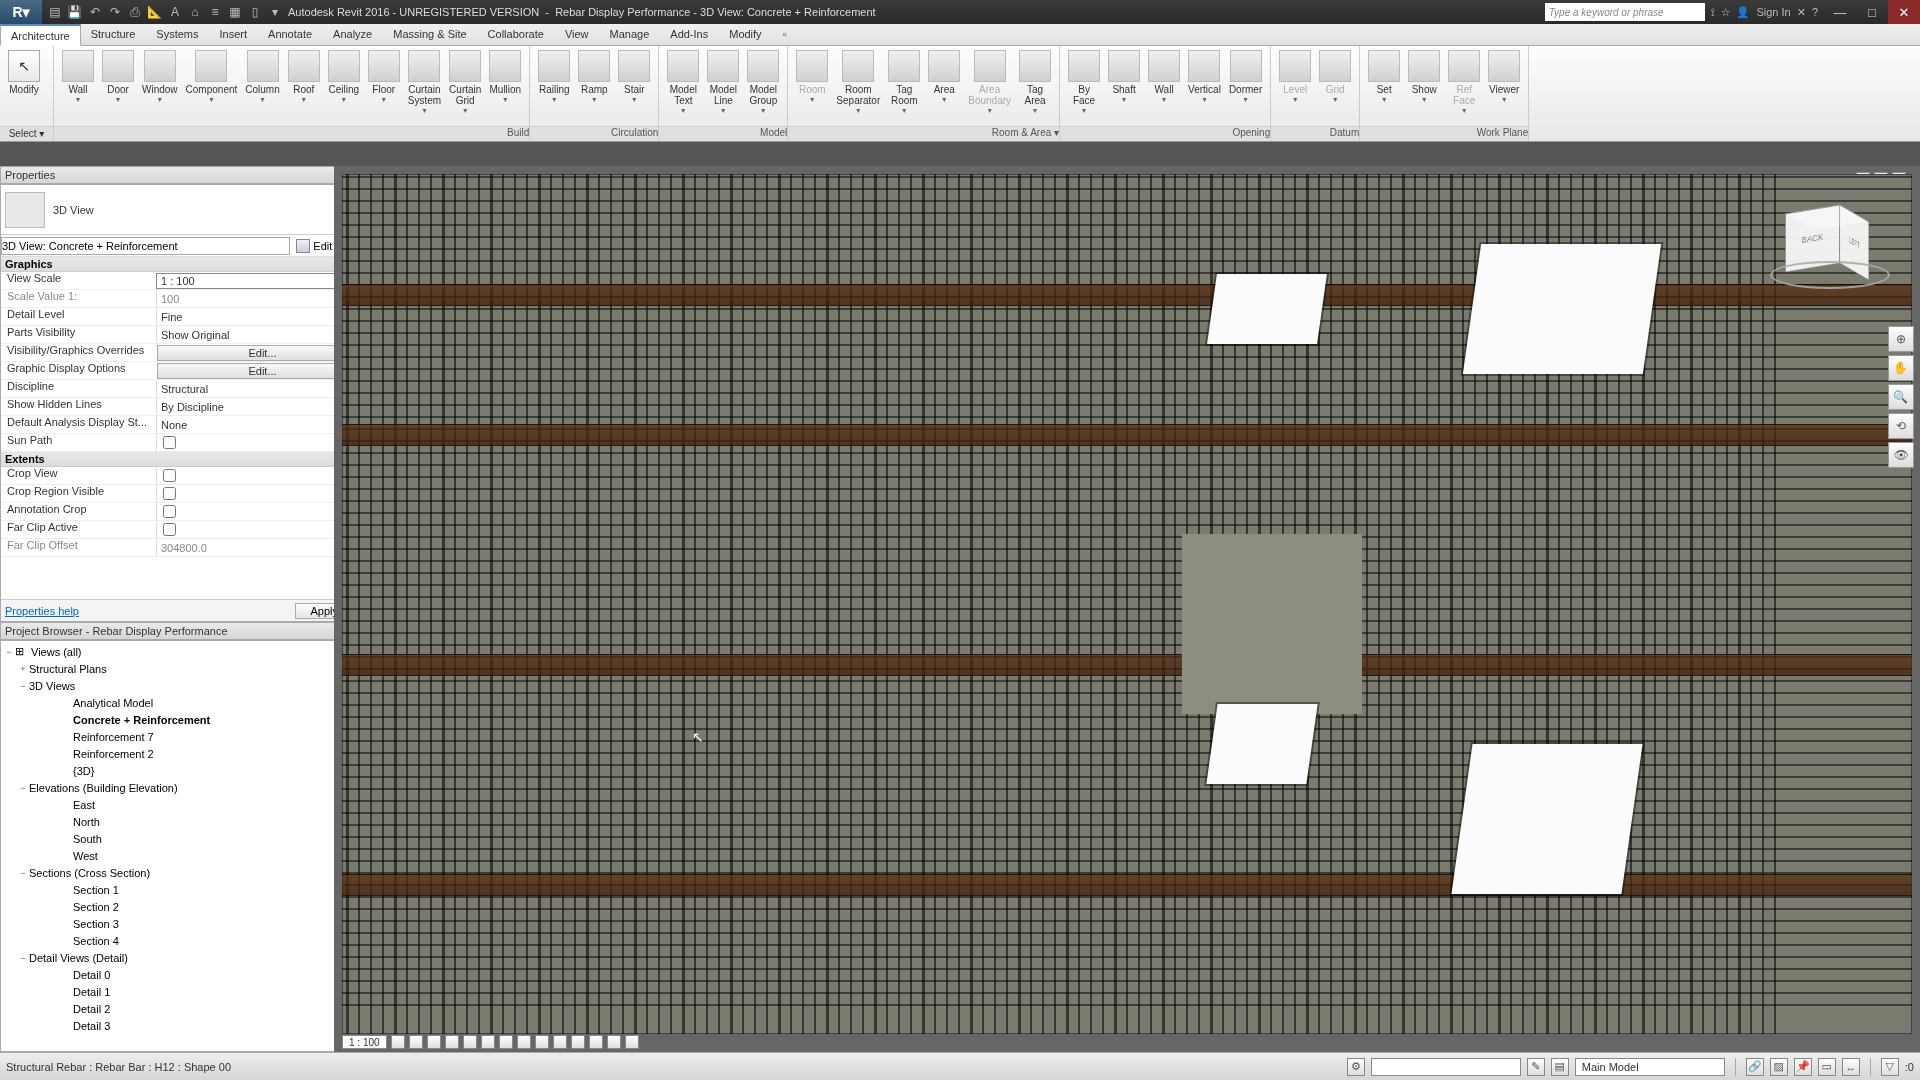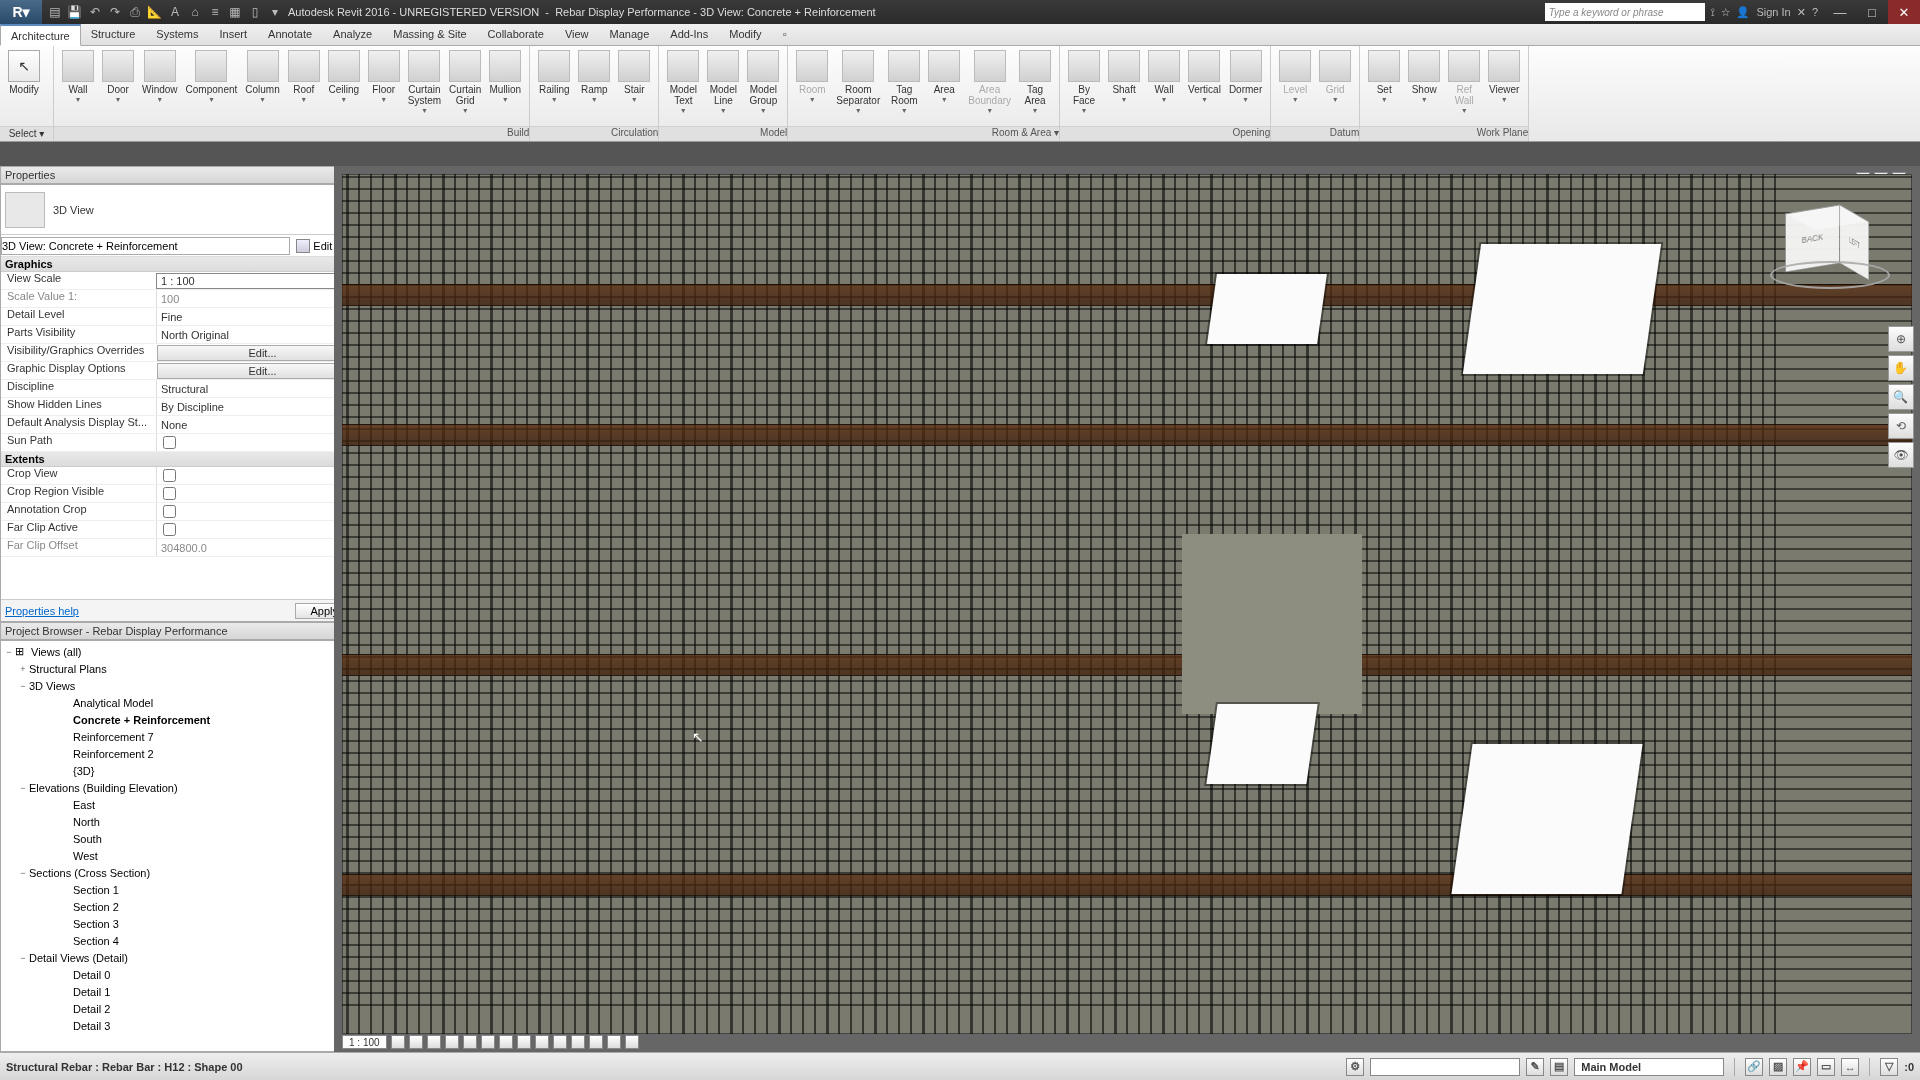--- a/index.html
+++ b/index.html
@@ -94,21 +94,21 @@
 .viewcube .top{ transform: rotateX(90deg) translateZ(31px);}
 .viewcube .ring{ position:absolute; left:-6px; top:55px; width:120px; height:28px; border:2px solid rgba(170,170,170,.9); border-radius:50%;}
 .navbar-right { position:absolute; right:6px; top:160px; width:26px; display:flex; flex-direction:column; gap:3px;}
 .navbar-right .nb{ width:26px; height:26px; border:1px solid #999; background:linear-gradient(#fdfdfd,#ddd); cursor:pointer; display:flex; align-items:center; justify-content:center; font-size:12px; color:#555;}
 
 .view-bottom-bar { position:absolute; left:8px; right:8px; bottom:2px; height:16px; display:flex; align-items:center; gap:4px; font-size:10px; color:#333; background:rgba(240,240,240,.0);}
 .view-bottom-bar .scale{ border:1px solid #888; background:#fff; padding:0 6px; height:14px; display:flex; align-items:center;}
 .view-bottom-bar .vb{ width:14px; height:14px; border:1px solid #888; background:linear-gradient(#fff,#ddd); cursor:pointer;}
 
 
-.statusbar { position: absolute; left: 0; right: 0; bottom: 0; height: 28px; background: linear-gradient(#eee, #d6d6d6); border-top: 1px solid #aaa; display: flex; align-items: center; font-size: 11px; padding: 0 6px; gap: 6px; color:#333;font-weight:bold;}
+.statusbar { position: absolute; left: 0; right: 0; bottom: 0; height: 28px; background: linear-gradient(#eee, #d6d6d6); border-top: 1px solid #aaa; display: flex; align-items: center; font-size: 11px; padding: 0 6px; gap: 6px; color:#333;}
 .statusbar .sep { width:1px; height:18px; background:#aaa; margin:0 4px;}
 .statusbar .status-sel{ border:1px solid #888; background:#fff; height:18px; padding:0 6px; min-width:150px; display:flex; align-items:center; font-size:11px;}
 .statusbar .sb-btn{ width:18px; height:18px; border:1px solid #888; background:linear-gradient(#fff,#ddd); cursor:pointer; display:flex; align-items:center; justify-content:center; font-size:11px; color:#555;}
 .statusbar .spacer{ flex:1;}
 .status-long { white-space:nowrap; overflow:hidden; text-overflow:ellipsis; }
 
 .scrollbar-v { position:absolute; right:0; top:0; bottom:0; width:14px; background:#e8e8e8; border-left:1px solid #bbb;}
 .scrollbar-v .thumb{ position:absolute; left:2px; right:2px; top:30px; height:80px; background:#bdbdbd; border:1px solid #999;}
 </style>
 </head>
@@ -376,21 +376,21 @@
             <div class="drop">▾</div>
           </div>
           <div class="ribbon-btn">
             <div class="ico"></div>
             <div class="lbl">Show</div>
             <div class="drop">▾</div>
           </div>
           <div class="ribbon-btn disabled">
             <div class="ico"></div>
             <div class="lbl">Ref
-Wall</div>
+Face</div>
             <div class="drop">▾</div>
           </div>
           <div class="ribbon-btn">
             <div class="ico"></div>
             <div class="lbl">Viewer</div>
             <div class="drop">▾</div>
           </div>
         </div>
         <div class="ribbon-group-label">Work Plane</div>
       </div>
@@ -428,21 +428,21 @@
         <div class="prop-row dim">
           <div class="pn">Scale Value    1:</div>
           <div class="pv">100</div>
         </div>
         <div class="prop-row">
           <div class="pn">Detail Level</div>
           <div class="pv">Fine</div>
         </div>
         <div class="prop-row">
           <div class="pn">Parts Visibility</div>
-          <div class="pv">North Original</div>
+          <div class="pv">Show Original</div>
         </div>
         <div class="prop-row">
           <div class="pn">Visibility/Graphics Overrides</div>
           <div class="pv btn">Edit...</div>
         </div>
         <div class="prop-row">
           <div class="pn">Graphic Display Options</div>
           <div class="pv btn">Edit...</div>
         </div>
         <div class="prop-row">

